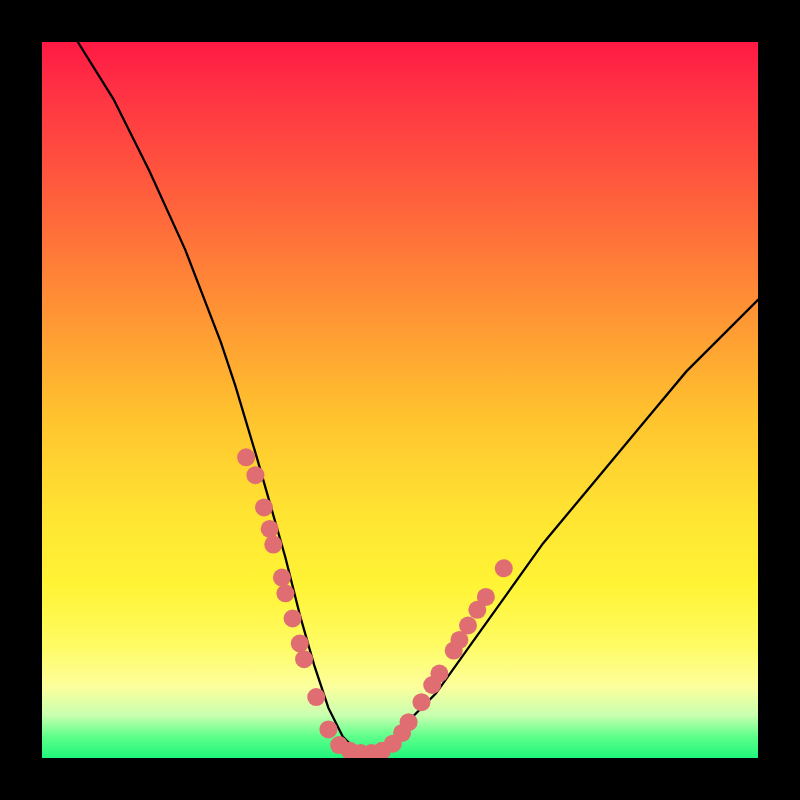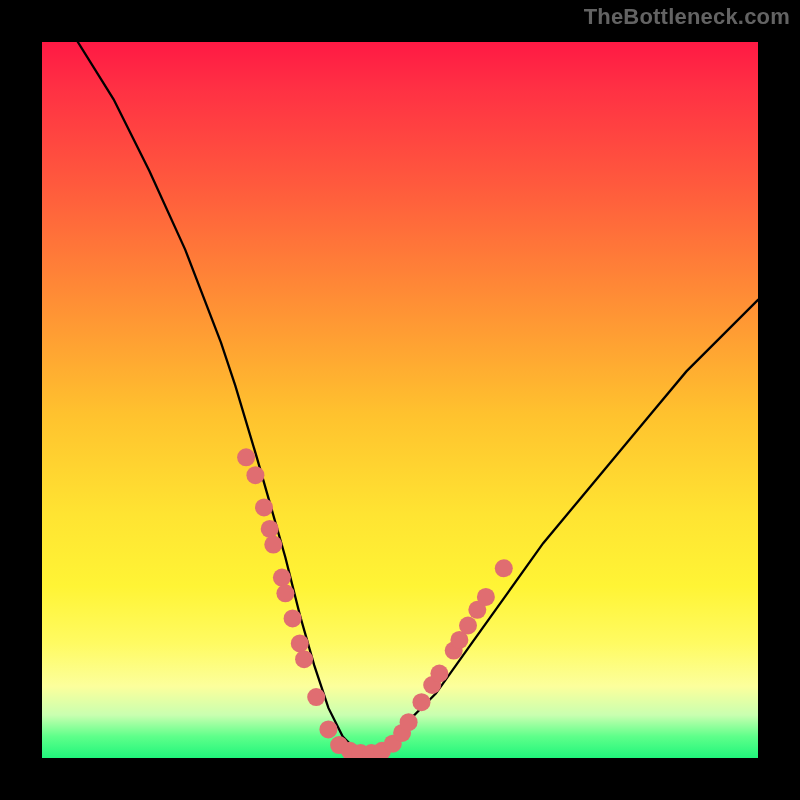--- a/index.html
+++ b/index.html
@@ -63,21 +63,20 @@
     width: 716px;
     height: 716px;
     z-index: 10;
   }
 </style>
 </head>
 <body>
 
 <div class="frame">
 
-  <div class="watermark">TheBottleneck.com</div>
 
   <div class="plot-area">
     <div class="gradient-bg"></div>
 
     <svg class="curve" viewBox="0 0 716 716" preserveAspectRatio="none">
       <path id="curve-path" fill="none" stroke="#000" stroke-width="2.3" stroke-linecap="round" d="M35.8 0.0 L71.6 57.3 L107.4 128.9 L143.2 207.6 L179.0 300.7 L193.3 343.7 L214.8 415.3 L229.1 465.4 L243.4 515.5 L257.8 572.8 L272.1 622.9 L286.4 665.9 L300.7 694.5 L315.0 708.8 L329.4 716.0 L343.7 708.8 L358.0 687.4 L393.8 651.6 L429.6 601.4 L465.4 551.3 L501.2 501.2 L537.0 458.2 L572.8 415.3 L608.6 372.3 L644.4 329.4 L680.2 293.6 L716.0 257.8"></path>
       <g id="markers-group">
           <circle cx="204.1" cy="415.3" r="9" fill="#e06d71"></circle>
           <circle cx="213.4" cy="433.2" r="9" fill="#e06d71"></circle>
           <circle cx="222.0" cy="465.4" r="9" fill="#e06d71"></circle>

